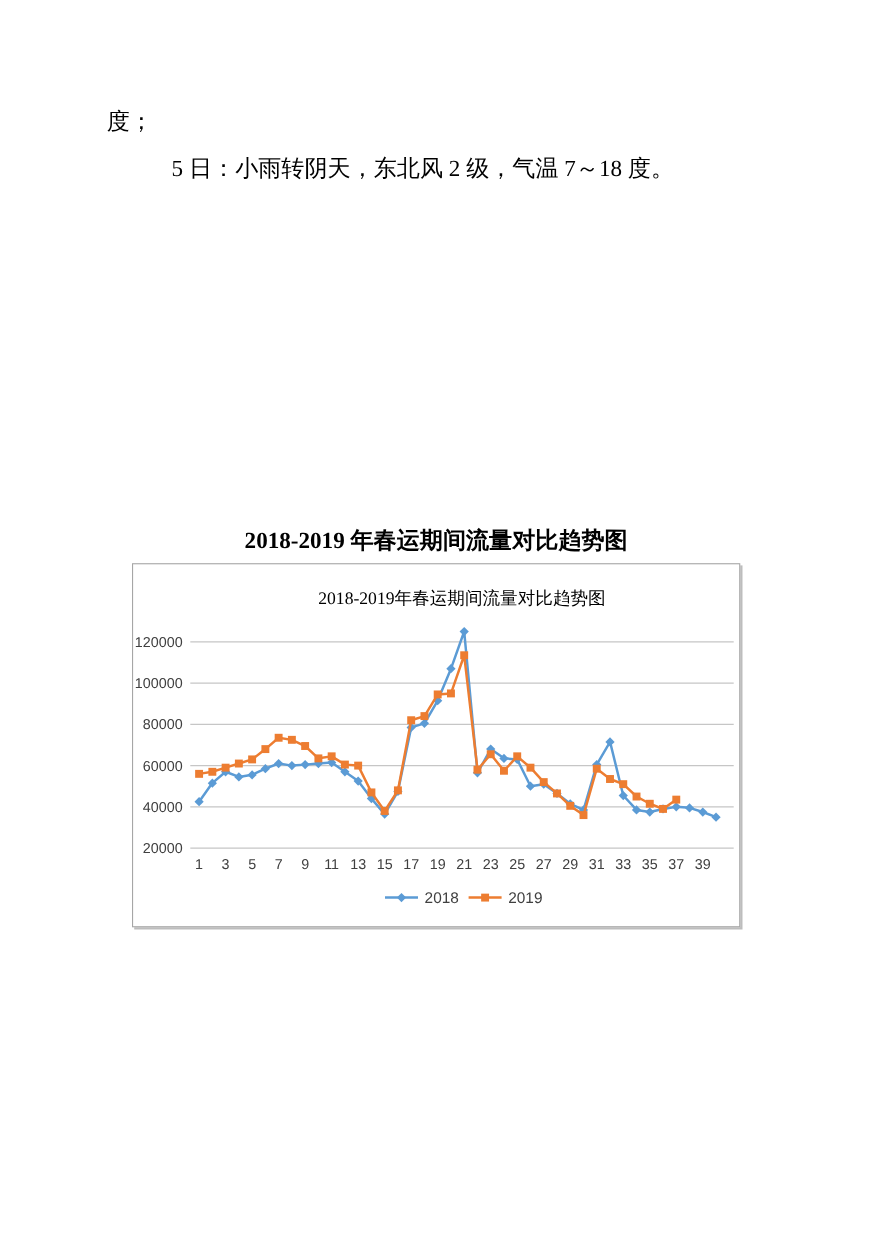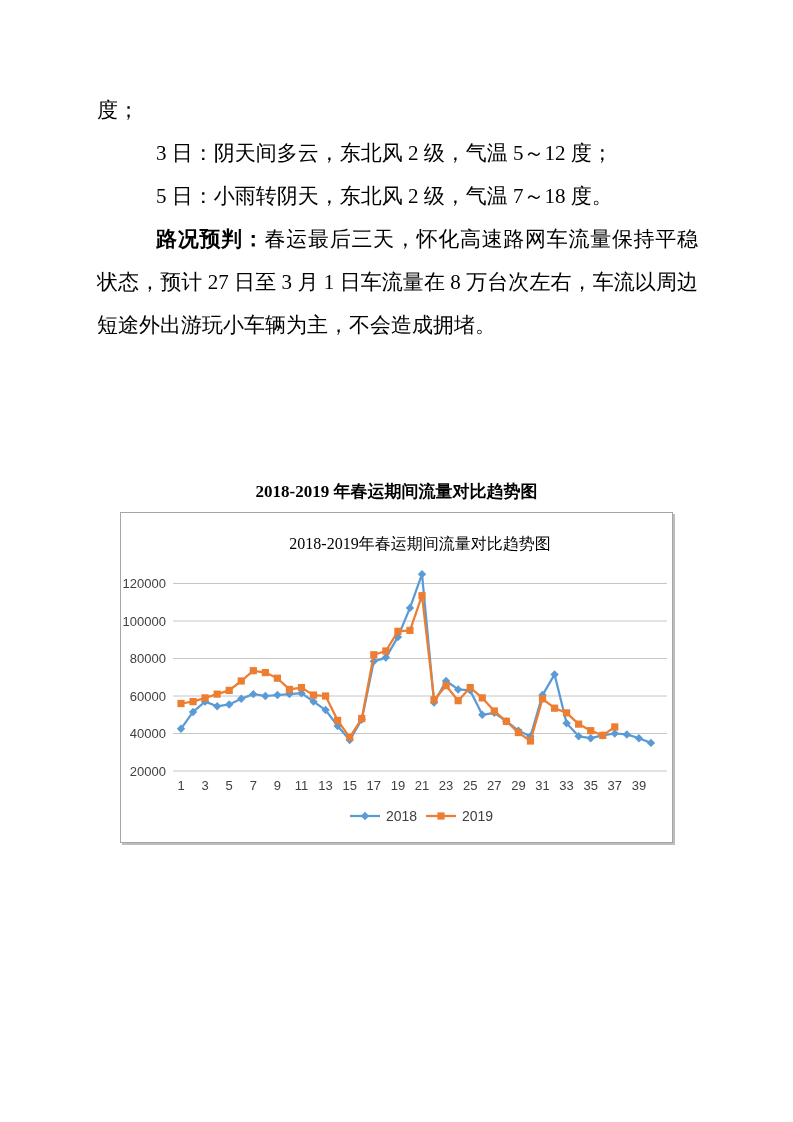--- a/index.html
+++ b/index.html
@@ -24,21 +24,21 @@
   .bodytext p { margin: 0; }
   .bodytext p.indent { text-indent: 59px; }
   .forecast-label { font-weight: bold; }
   .chart-heading {
     position: absolute;
     left: 0;
     top: 470px;
     width: 793px;
     margin: 0;
     text-align: center;
-    font-size: 17px;
+    font-size: 21px;
     font-weight: bold;
     line-height: 43px;
     font-family: "Liberation Serif", serif;
   }
   .chart-box {
     position: absolute;
     left: 120px;
     top: 512px;
     width: 551px;
     height: 329px;
@@ -48,23 +48,21 @@
   }
   .chart-box svg { display: block; }
 </style>
 </head>
 <body>
 
 <div class="page">
 
   <div class="bodytext">
     <p>度；</p>
-    <p class="indent">3 日：阴天间多云，东北风 2 级，气温 5～12 度；</p>
     <p class="indent">5 日：小雨转阴天，东北风 2 级，气温 7～18 度。</p>
-    <p class="indent"><span class="forecast-label">路况预判：</span><span>春运最后三天，怀化高速路网车流量保持平稳状态，预计 27 日至 3 月 1 日车流量在 8 万台次左右，车流以周边短途外出游玩小车辆为主，不会造成拥堵。</span></p>
   </div>
 
   <h2 class="chart-heading">2018-2019 年春运期间流量对比趋势图</h2>
 
   <div class="chart-box">
     <svg id="chart-svg" width="551" height="329" viewBox="0 0 551 329">
         <line x1="52" y1="258" x2="546" y2="258" stroke="#c6c6c6" stroke-width="1"></line>
         <text x="45" y="262.5" text-anchor="end" fill="#404040" font-size="13" font-family="&quot;Liberation Sans&quot;, sans-serif">20000</text>
         <line x1="52" y1="220.5" x2="546" y2="220.5" stroke="#c6c6c6" stroke-width="1"></line>
         <text x="45" y="225" text-anchor="end" fill="#404040" font-size="13" font-family="&quot;Liberation Sans&quot;, sans-serif">40000</text>

